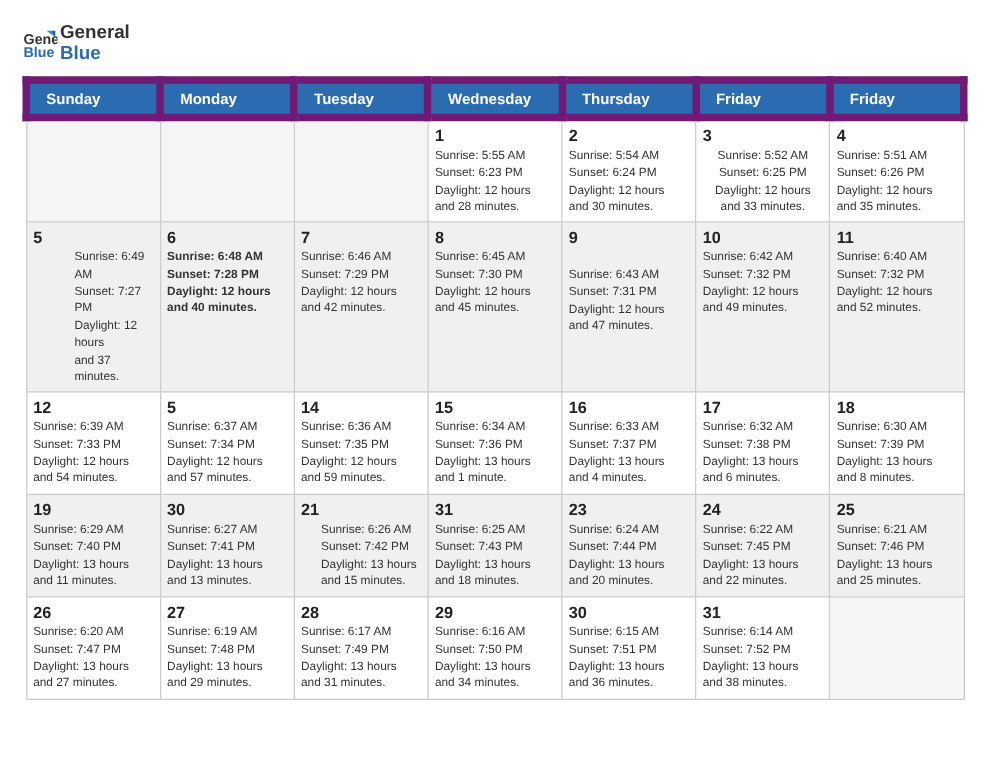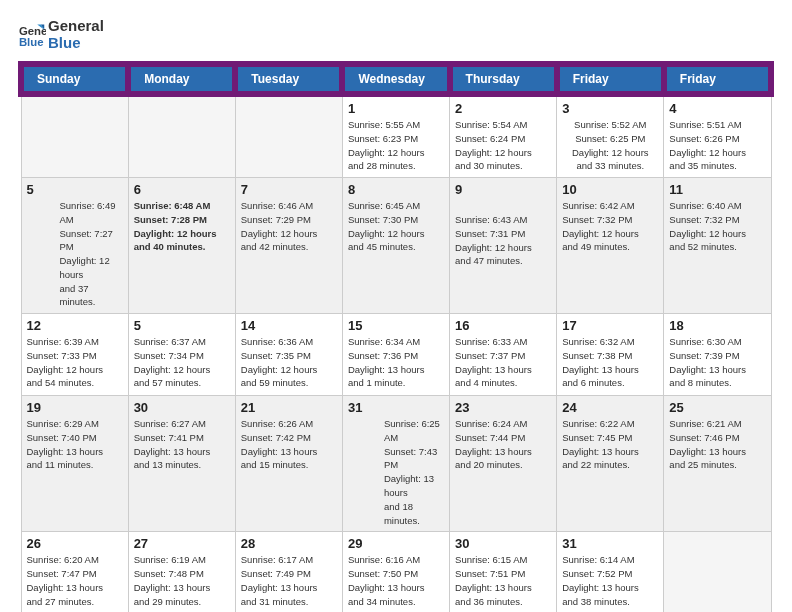--- a/index.html
+++ b/index.html
@@ -273,28 +273,28 @@
           </td>
           <td class="shaded">
             <span class="day-num">30</span>
             <div class="day-info" style="white-space: pre-line;">Sunrise: 6:27 AM
 Sunset: 7:41 PM
 Daylight: 13 hours
 and 13 minutes.</div>
           </td>
           <td class="shaded">
             <span class="day-num">21</span>
-            <div class="day-info" style="white-space: pre-line;">Sunrise: 6:26 AM
+            <div class="day-info" style="white-space: pre-line; margin-left: 16px;">Sunrise: 6:26 AM
 Sunset: 7:42 PM
 Daylight: 13 hours
 and 15 minutes.</div>
           </td>
           <td class="shaded">
             <span class="day-num">31</span>
-            <div class="day-info" style="white-space: pre-line; margin-left: 36px;">Sunrise: 6:25 AM
+            <div class="day-info" style="white-space: pre-line;">Sunrise: 6:25 AM
 Sunset: 7:43 PM
 Daylight: 13 hours
 and 18 minutes.</div>
           </td>
           <td class="shaded">
             <span class="day-num">23</span>
             <div class="day-info" style="white-space: pre-line;">Sunrise: 6:24 AM
 Sunset: 7:44 PM
 Daylight: 13 hours
 and 20 minutes.</div>

